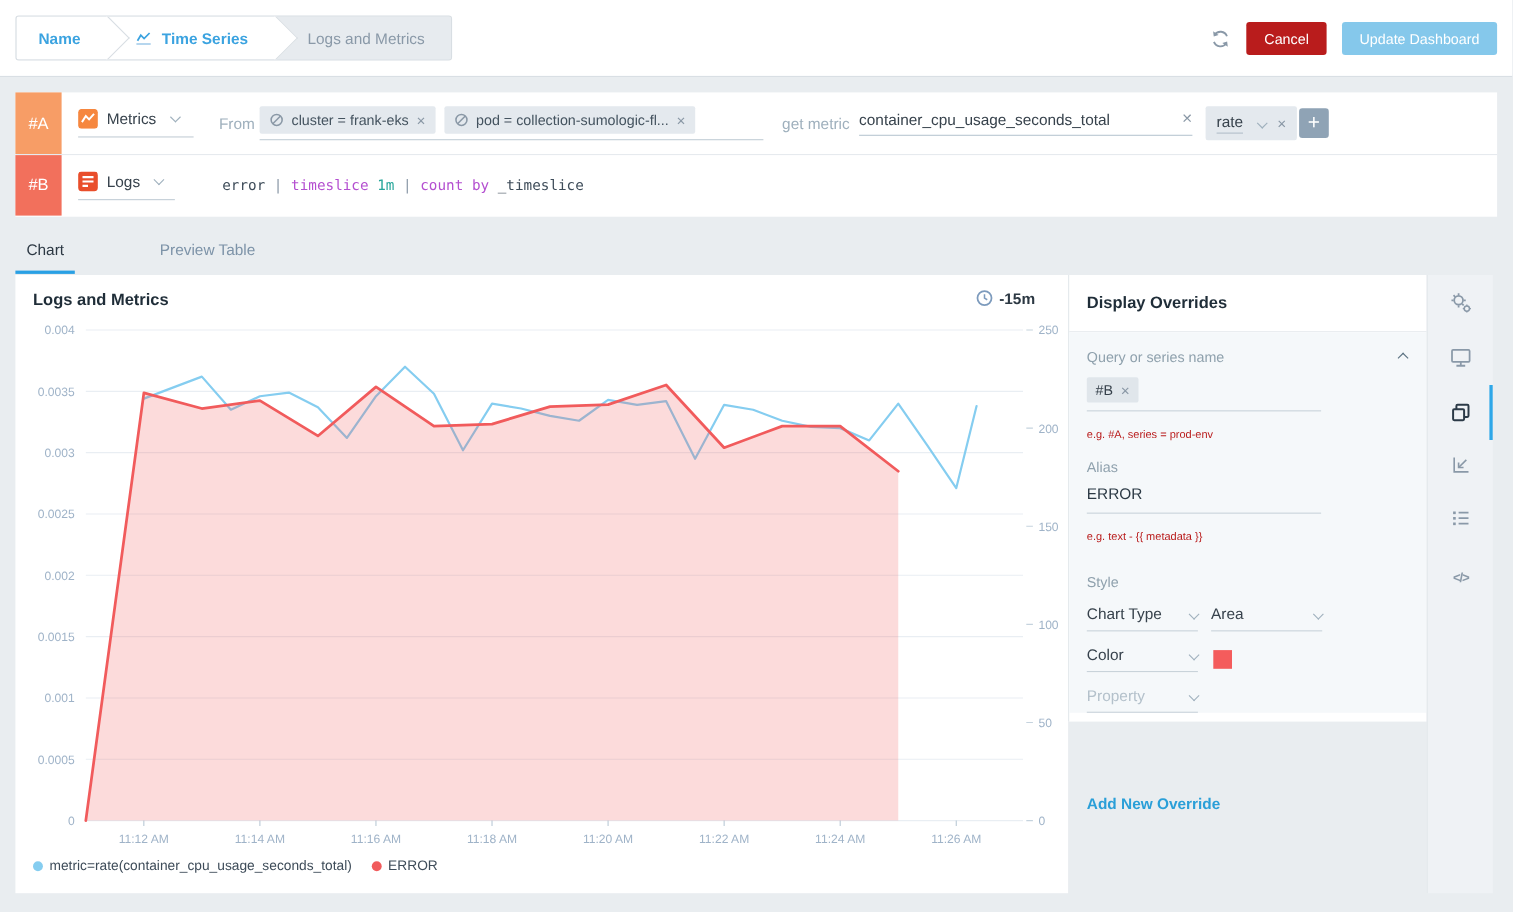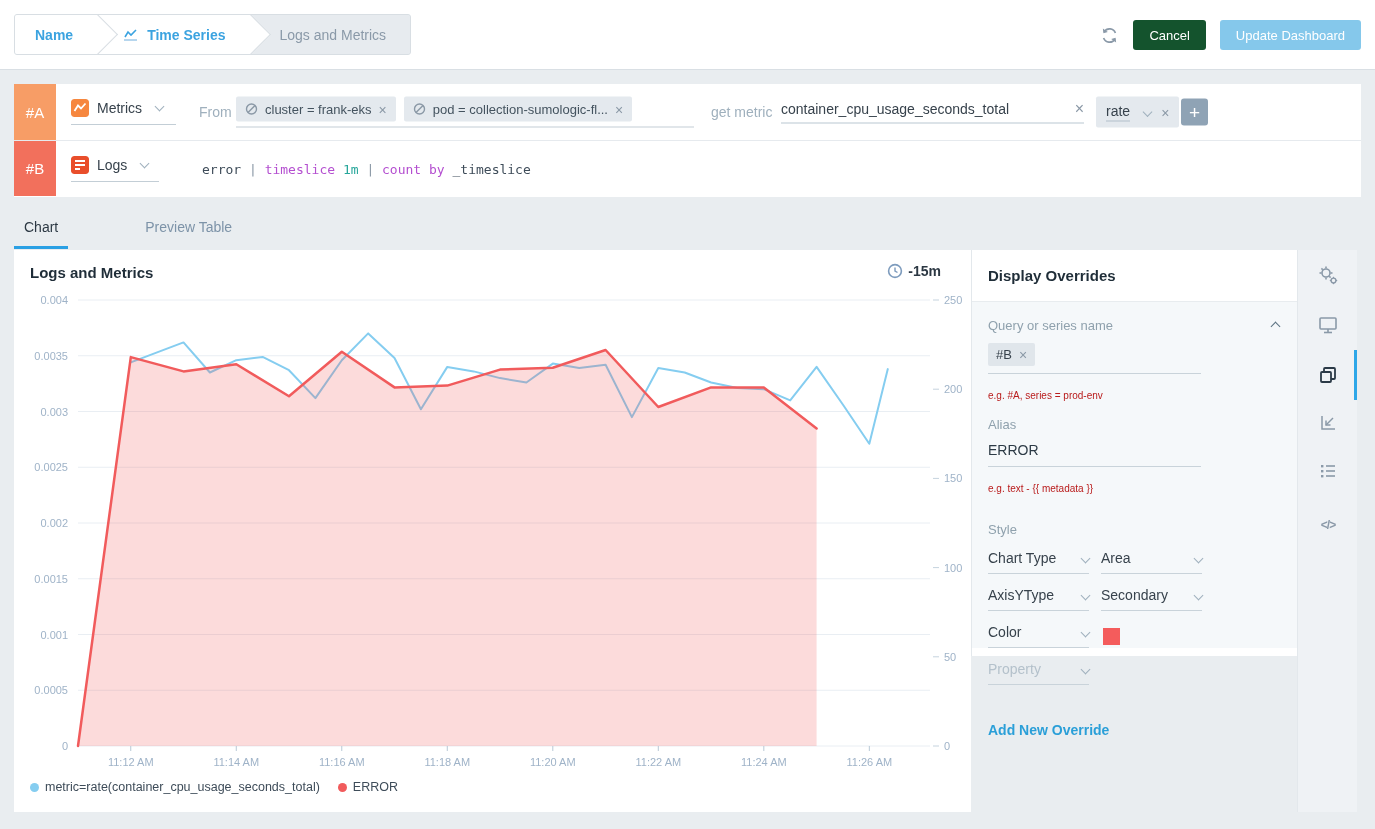--- a/index.html
+++ b/index.html
@@ -25,21 +25,21 @@
   .crumb.c0 { z-index:3; }
   .crumb.c1 { z-index:2; padding-left:26px; }
   .crumb.c2 { z-index:1; background:#e7ebef; color:#8a99a8; font-weight:400; padding-left:30px; }
   .crumb:not(.c2)::after { content:''; position:absolute; right:-15px; top:5px;
            width:28px; height:28px; background:#fff;
            border-top:1px solid #d8dee3; border-right:1px solid #d8dee3;
            transform:rotate(45deg); }
   .top-actions { position:absolute; right:14px; top:20px; display:flex; align-items:center; gap:14px; }
   .btn { height:30px; border:none; border-radius:3px; color:#fff; font-size:13px;
          font-family:inherit; padding:0 16px; cursor:pointer; }
-  .btn-cancel { background:#14532d; }
+  .btn-cancel { background:#b91c1c; }
   .btn-update { background:#85c8eb; }
 
   
   .query-block { position:absolute; left:14px; top:84px; width:1347px; height:113px; background:#fff; }
   .qrow { position:relative; height:56px; }
   .qrow + .qrow { border-top:1px solid #e6eaee; }
   .qbadge { position:absolute; left:0; top:0; bottom:0; width:42px; display:flex;
             align-items:center; justify-content:center; color:#fff; font-size:15px; }
   .badge-a { background:#f79d66; }
   .badge-b { background:#f2705c; }
@@ -316,30 +316,20 @@
         <span>Chart Type</span>
         <span class="chev"></span>
       </div>
       <div class="dd">
         <span>Area</span>
         <span class="chev"></span>
       </div>
     </div>
     <div class="style-row">
       <div class="dd">
-        <span>AxisYType</span>
-        <span class="chev"></span>
-      </div>
-      <div class="dd">
-        <span>Secondary</span>
-        <span class="chev"></span>
-      </div>
-    </div>
-    <div class="style-row">
-      <div class="dd">
         <span>Color</span>
         <span class="chev"></span>
       </div>
       <span class="swatch" id="color-swatch" style="background: rgb(244, 92, 92);"></span>
     </div>
     <div class="style-row">
       <div class="dd placeholder">
         <span>Property</span>
         <span class="chev"></span>
       </div>

